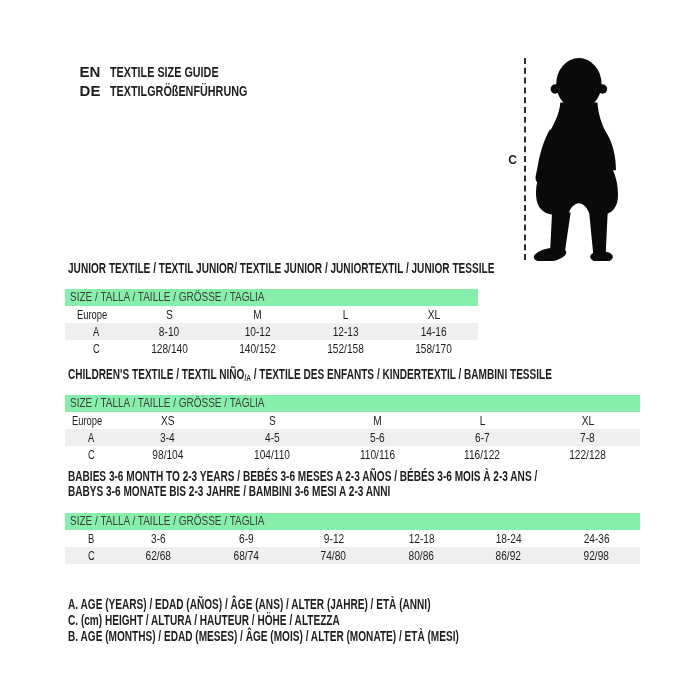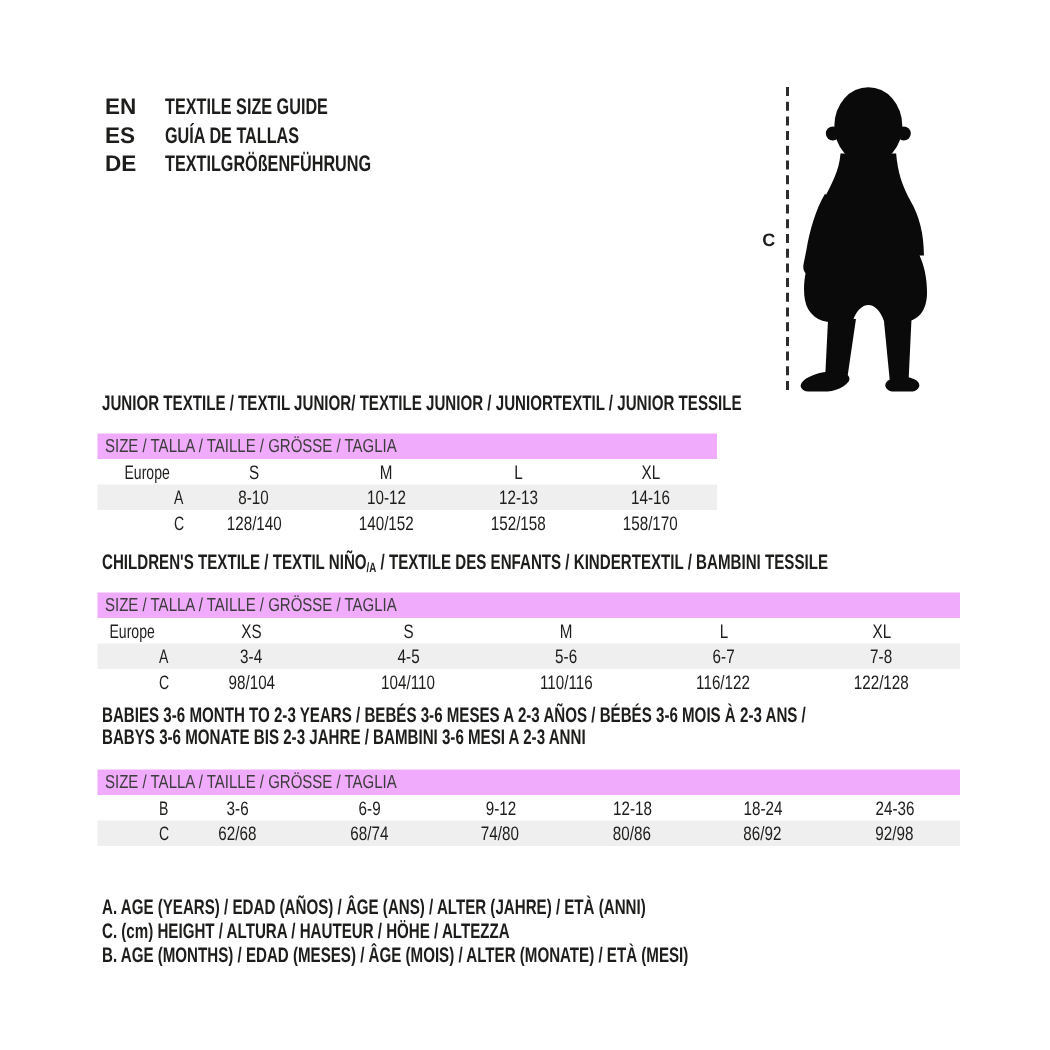--- a/index.html
+++ b/index.html
@@ -6,61 +6,57 @@
   html,body { width:700px; height:700px; }
   body { background:#fff; font-family:"Liberation Sans", sans-serif; color:#1d1d1b; }
   .canvas { position:relative; width:700px; height:700px; background:#fff; overflow:hidden; }
 
   
   .cond  { display:inline-block; transform:scaleX(0.72); transform-origin:0 50%; white-space:nowrap; }
   .condc { display:inline-block; transform:scaleX(0.78); transform-origin:50% 50%; white-space:nowrap; }
 
   
   .langs { position:absolute; left:70px; top:62px; }
-  .lang-row { display:flex; height:19px; align-items:center; font-weight:bold; font-size:15px; }
+  .lang-row { display:flex; height:19px; align-items:center; font-weight:bold; font-size:15px;text-align:center; }
   .lang-code { width:40px; flex:0 0 40px; }
 
   
   .figure { position:absolute; left:505px; top:53px; width:145px; height:215px; }
   .measure-line { position:absolute; left:19px; top:5px; height:202px; width:0; border-left:2px dashed #2c2c2c; }
   .measure-label { position:absolute; left:0; top:100px; width:15px; text-align:center; font-size:12px; font-weight:bold; }
   .baby-svg { position:absolute; left:26px; top:2px; }
 
   
   .sec-title { position:absolute; font-size:14px; font-weight:bold; line-height:15px; }
   .sub { font-size:9px; position:relative; top:2px; }
 
   
   .sg-table { position:absolute; }
-  .t-bar { background:#f0abfc; height:17px; line-height:17px; padding-left:5px; font-size:12.5px; color:#3d3d3d; overflow:hidden; }
+  .t-bar { background:#86efac; height:17px; line-height:17px; padding-left:5px; font-size:12.5px; color:#3d3d3d; overflow:hidden; }
   .t-bar .cond { transform:scaleX(0.80); }
   .t-row { display:flex; height:17px; line-height:17px; font-size:13px; }
   .t-row.alt { background:#efefef; }
-  .t-label { padding-left:5px; text-align:right; flex:0 0 auto; }
+  .t-label { padding-left:5px; text-align:center; flex:0 0 auto; }
   .t-cell { flex:1 1 0; text-align:center; }
   .lbl-60 { width:60px; }
   .lbl-50 { width:50px; }
 
   
   .notes { position:absolute; left:68px; top:596px; }
   .note-line { height:16px; line-height:16px; font-size:14px; font-weight:bold; }
 </style>
 </head>
 <body>
 
 <div class="canvas">
 
   <div class="langs">
     <div class="lang-row">
       <span class="lang-code">EN</span>
       <span class="cond">TEXTILE SIZE GUIDE</span>
-    </div>
-    <div class="lang-row">
-      <span class="lang-code">ES</span>
-      <span class="cond">GUÍA DE TALLAS</span>
     </div>
     <div class="lang-row">
       <span class="lang-code">DE</span>
       <span class="cond">TEXTILGRÖßENFÜHRUNG</span>
     </div>
   </div>
 
   <div class="figure">
     <div class="measure-line"></div>
     <div class="measure-label">C</div>

